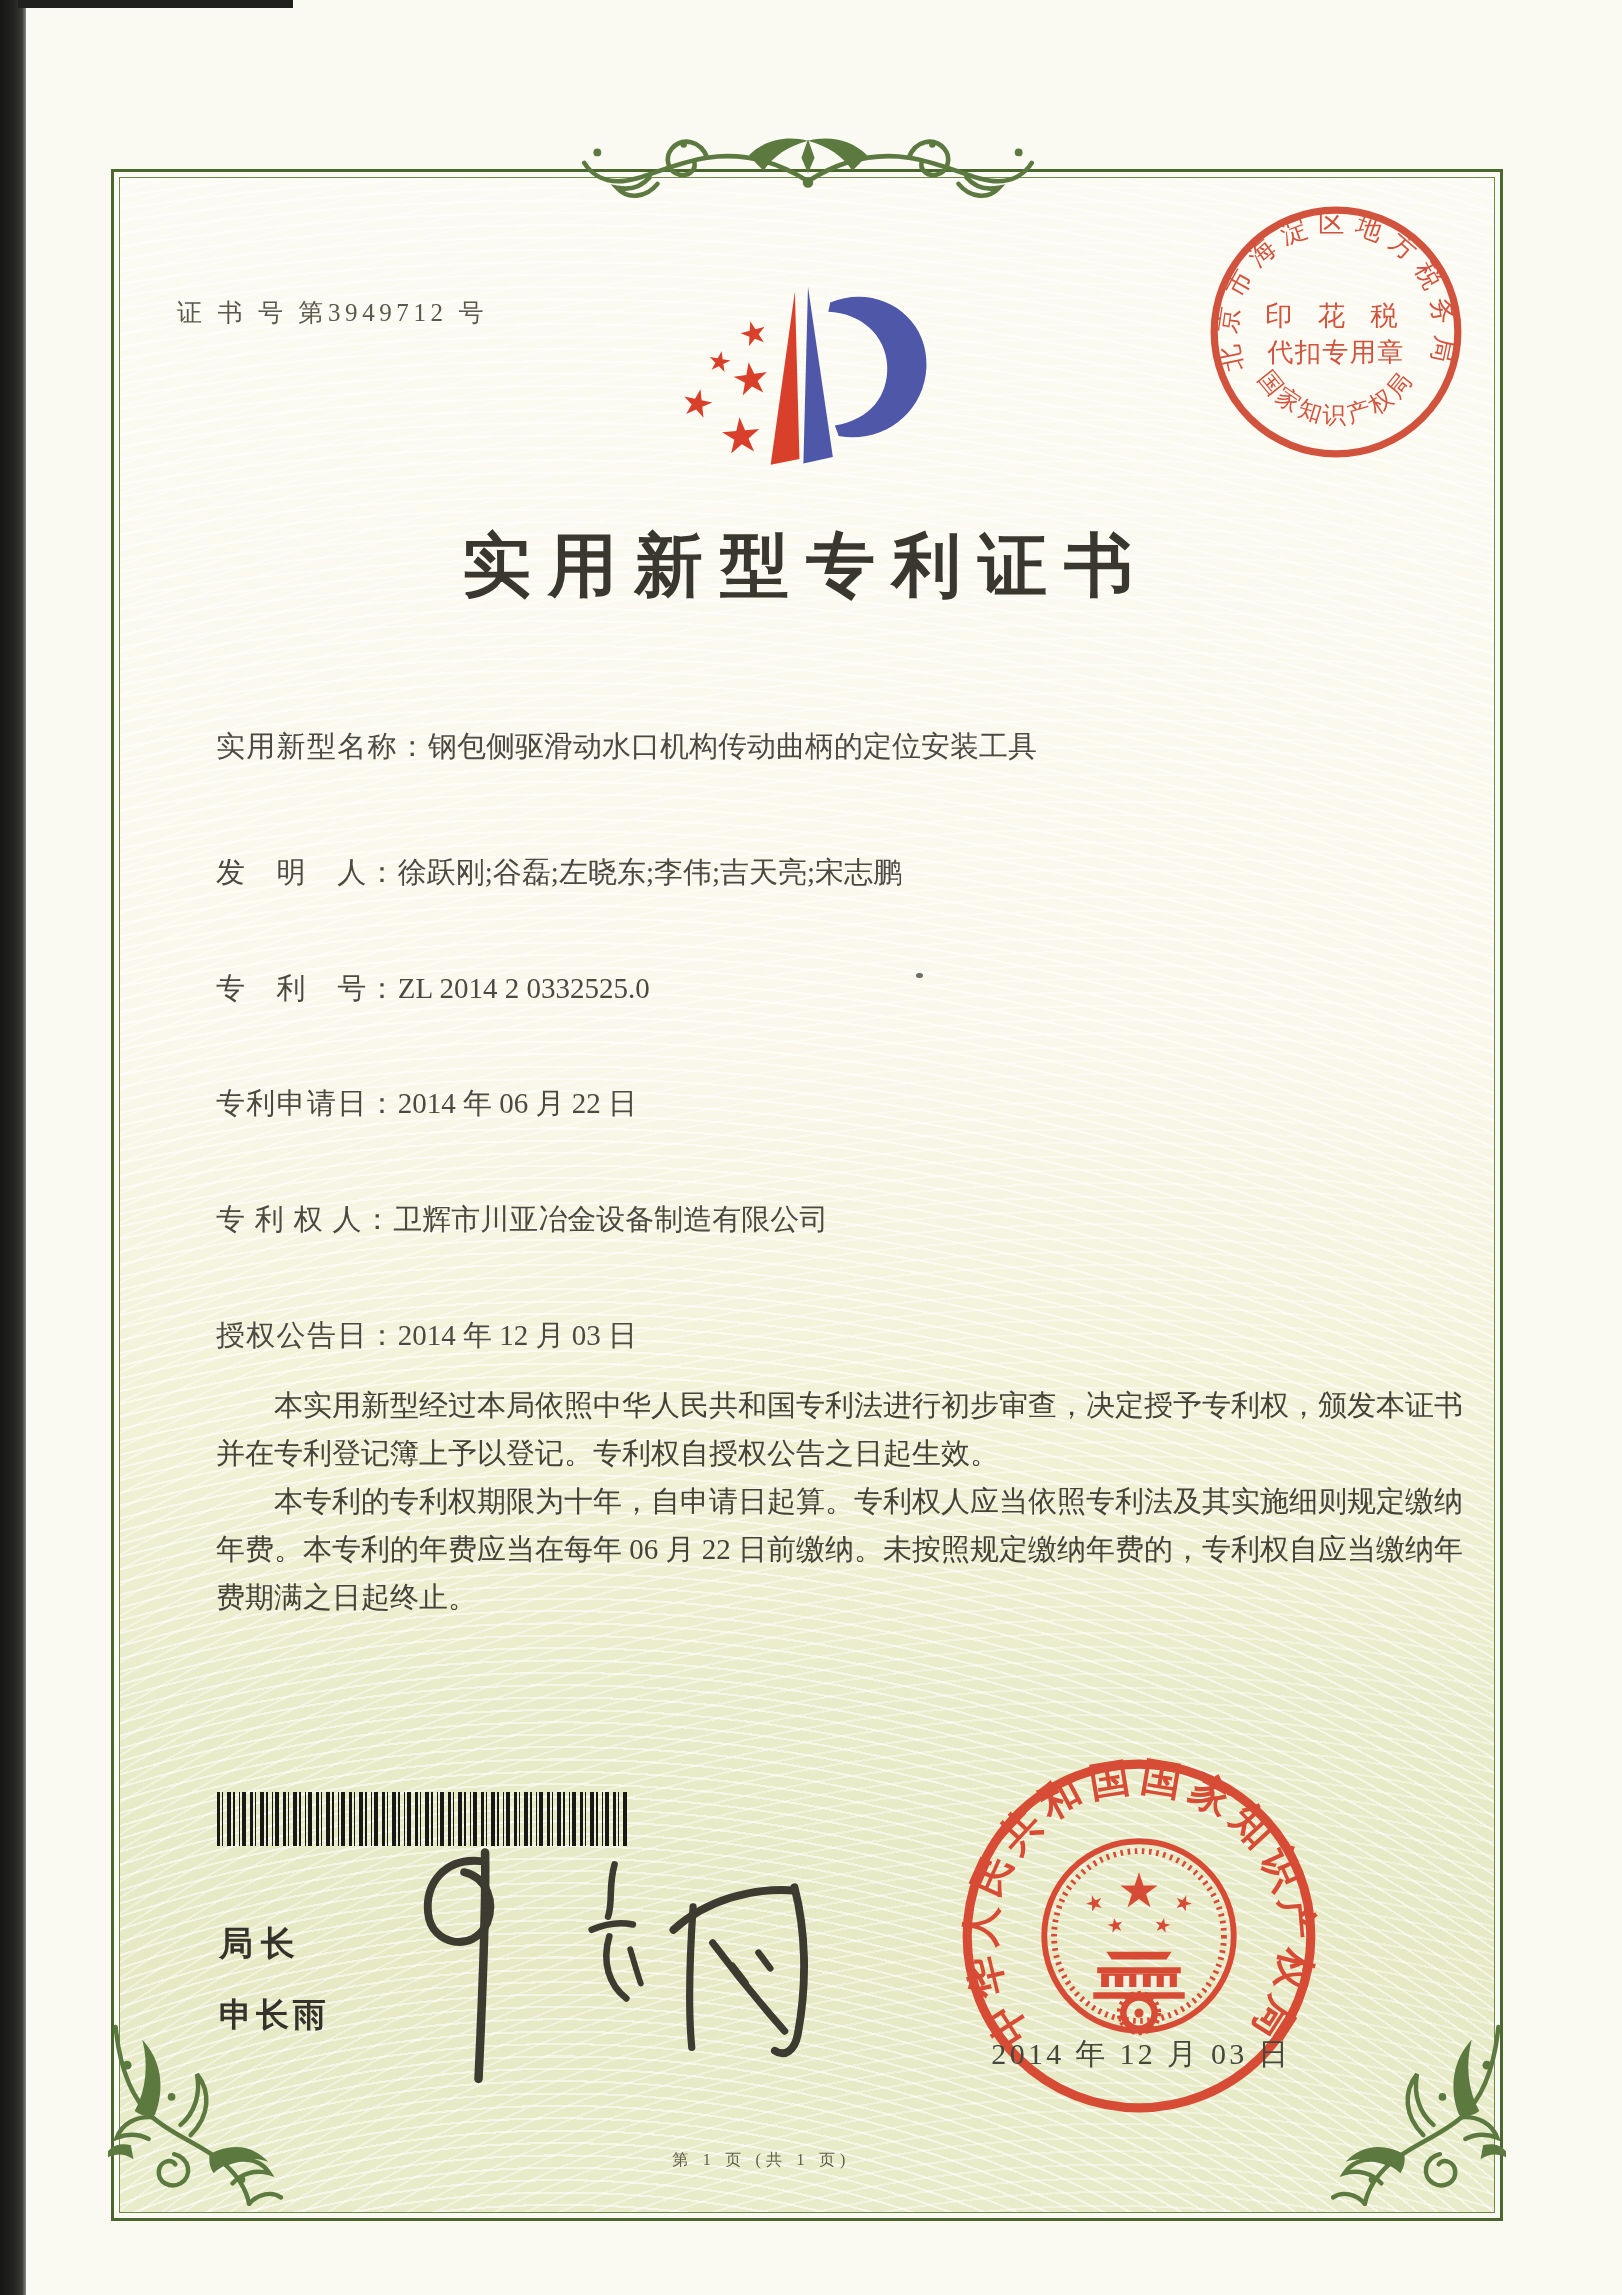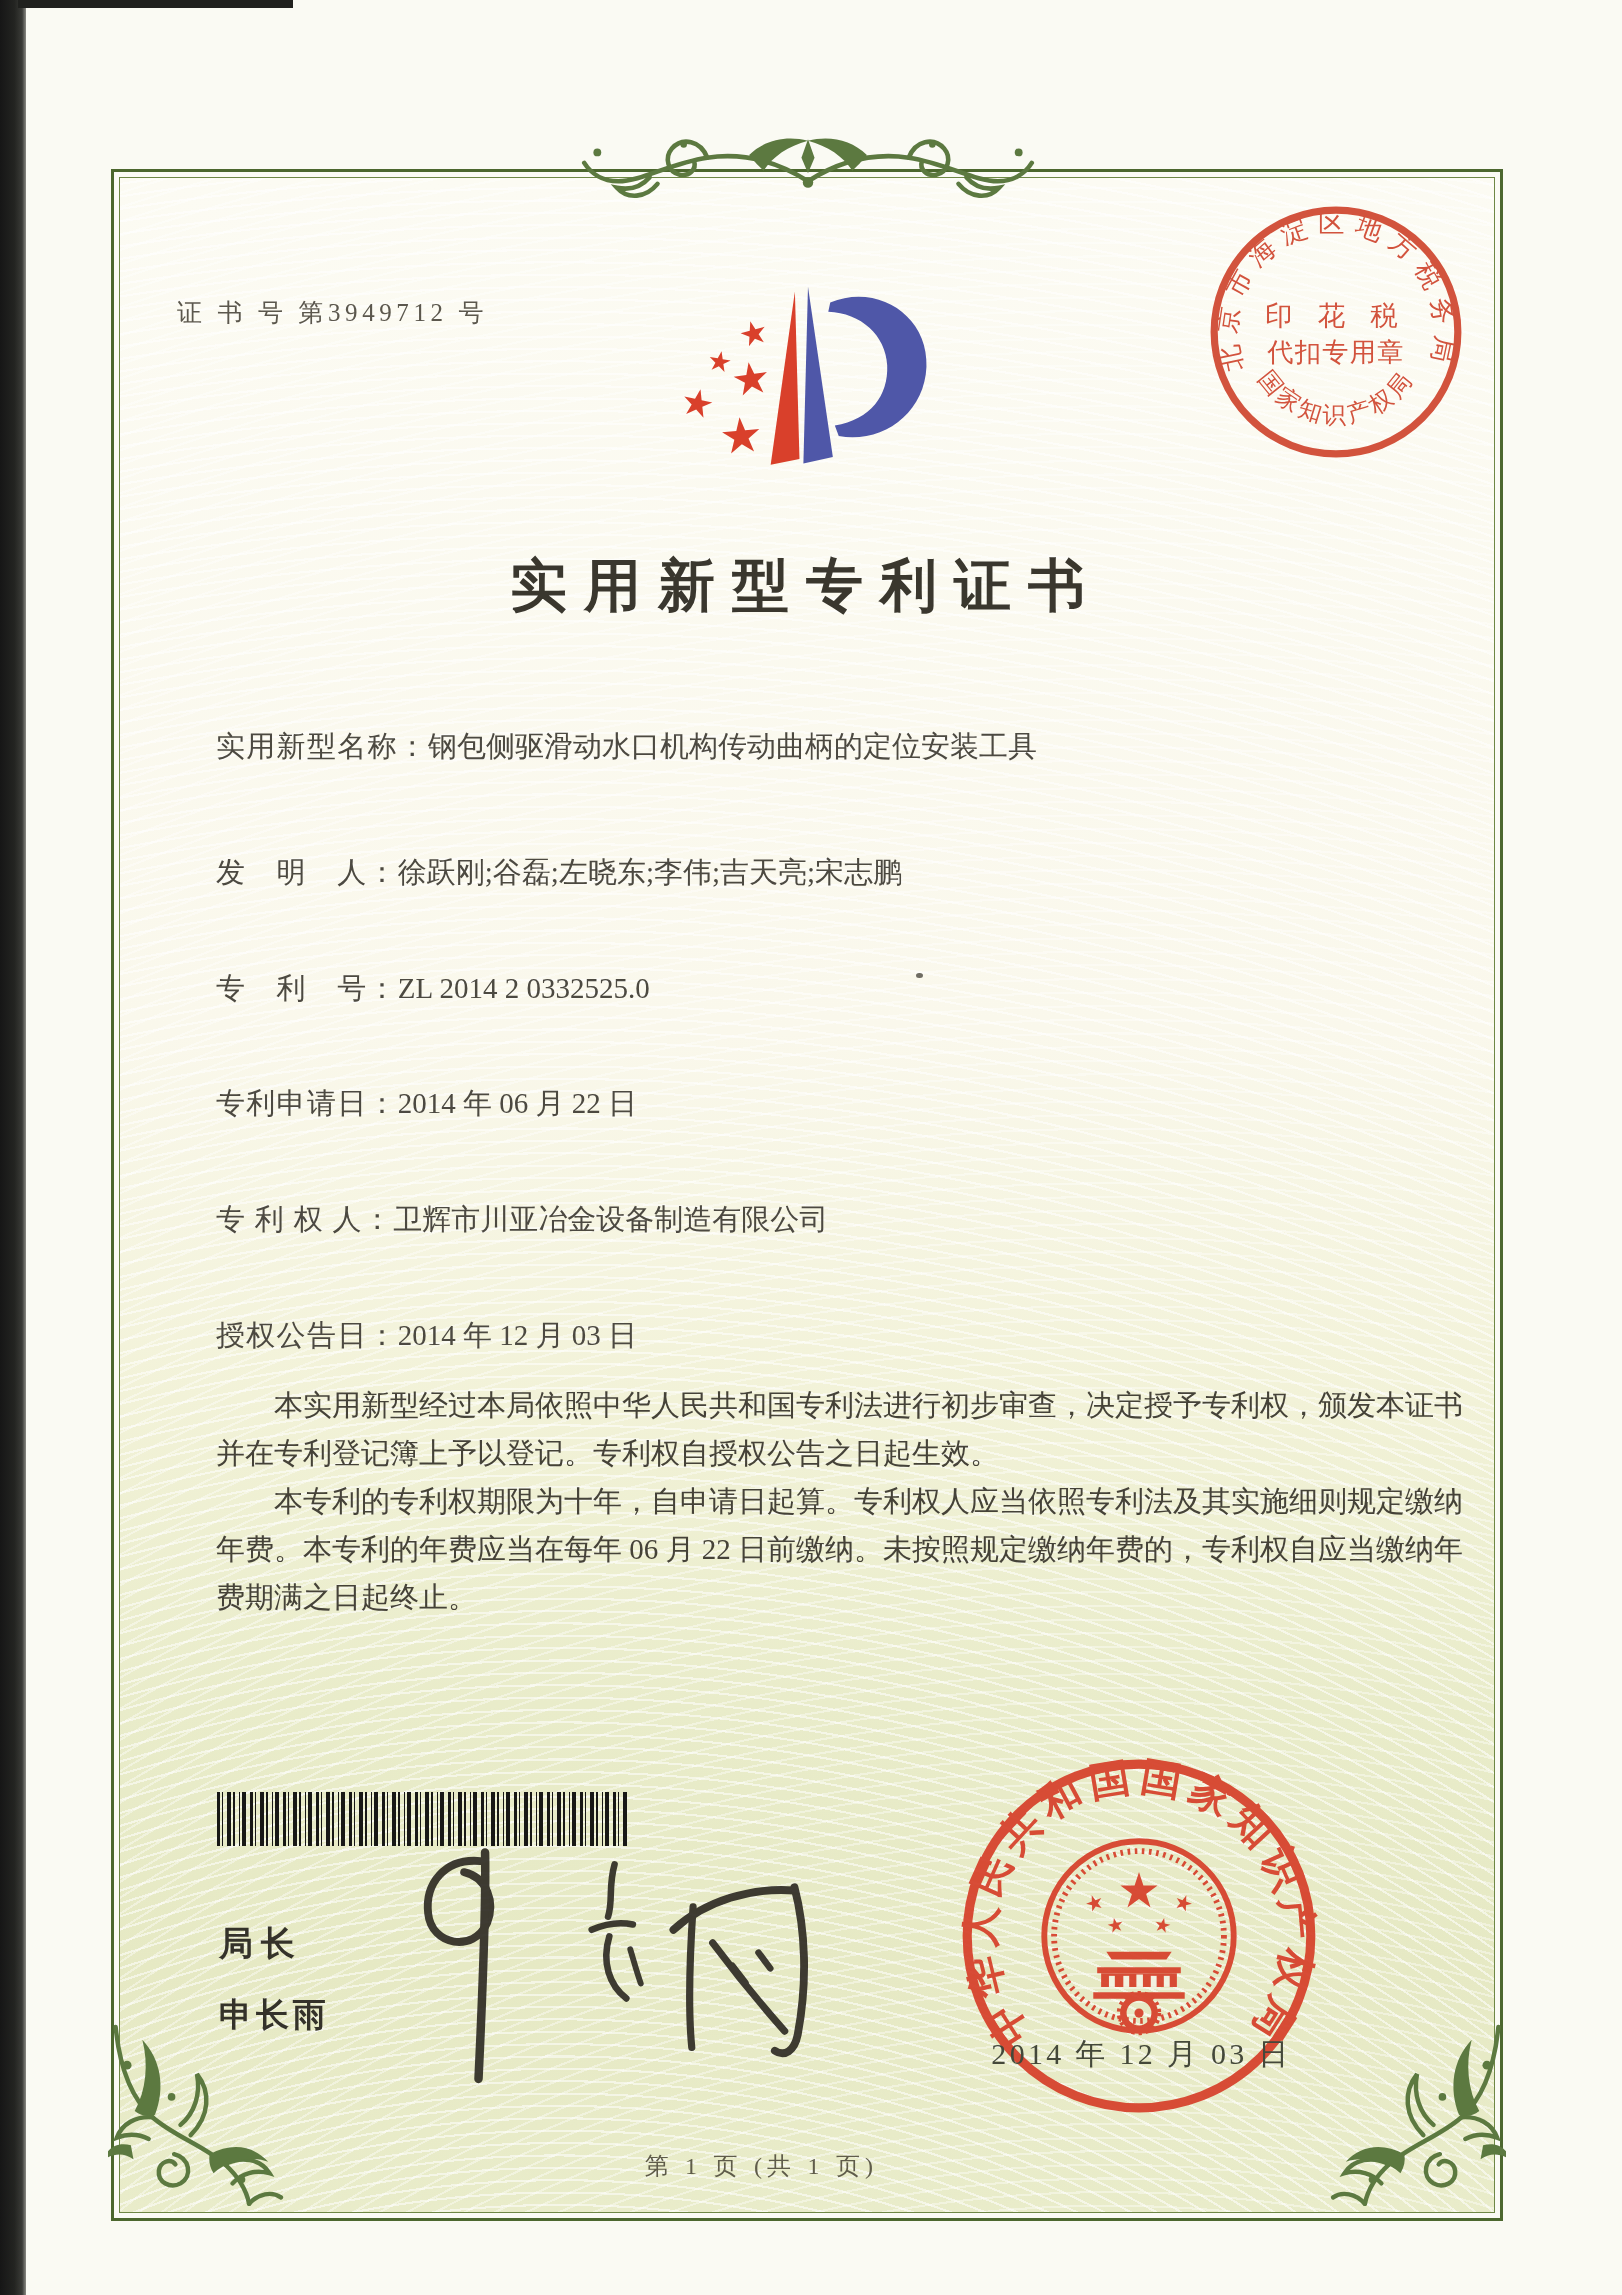--- a/index.html
+++ b/index.html
@@ -18,40 +18,40 @@
     border:3.9px solid #4c672e;background:#fbfbf5;}
   .frame-inner{position:absolute;left:5.2px;top:5.2px;right:5.2px;bottom:5.2px;
     border:1.3px solid #6e8745;
     background:
       repeating-radial-gradient(120% 85% at 32% 158%, rgba(255,255,255,0) 0 9.8px, rgba(255,255,255,0.55) 9.8px 11.8px),
       repeating-radial-gradient(120% 85% at 72% 168%, rgba(255,255,255,0) 0 11px, rgba(255,255,255,0.40) 11px 13px),
       linear-gradient(180deg,#fcfbf3 0%,#faf8ec 42%,#f2f2d8 60%,#e9ecca 75%,#e6e9c4 88%,#e9ecca 100%);}
   .orn{color:#5c7940;}
   .cert-no{left:177px;top:296px;font-size:25px;letter-spacing:4.6px;color:#5b574d;}
   .title{left:111px;top:520px;width:1390px;text-align:center;
-    font-size:57px;font-weight:bold;letter-spacing:17px;color:#3a372e;margin-top:28px;}
+    font-size:69px;font-weight:bold;letter-spacing:17px;color:#3a372e;}
   .field-row{left:216px;width:1249px;font-size:29px;color:#4c4941;white-space:nowrap;}
   .field-row .lab{letter-spacing:1.3px;text-align:right;}
   .body-text{left:216px;top:1381px;width:1247px;font-size:29px;line-height:48px;
     text-align:justify;color:#454238;}
   .body-text p{margin:0;text-indent:2em;}
   .barcode{left:217px;top:1792px;width:411px;height:54px;
     background-image:repeating-linear-gradient(90deg,
       #181816 0 2.6px, transparent 2.6px 4.6px,
       #181816 4.6px 5.9px, transparent 5.9px 9.8px,
       #181816 9.8px 14.4px, transparent 14.4px 16.3px,
       #181816 16.3px 17.7px, transparent 17.7px 21.6px,
       #181816 21.6px 23px, transparent 23px 25px,
       #181816 25px 29px, transparent 29px 33px);}
   .signer-title{left:219px;top:1921px;font-size:34px;font-weight:bold;letter-spacing:7.8px;color:#34322a;}
   .signer-name{left:219px;top:1993px;font-size:33px;font-weight:bold;letter-spacing:3.9px;color:#34322a;}
   .seal-date{left:968px;top:2034px;width:347px;text-align:center;
     font-size:30px;letter-spacing:3.3px;color:#44483a;}
   .footer{left:111px;top:2150px;width:1301px;text-align:center;
-    font-size:24px;letter-spacing:5.2px;color:#5f5c4a;}
+    font-size:16px;letter-spacing:5.2px;color:#5f5c4a;}
   .speck{left:916px;top:973px;width:6.5px;height:5.2px;border-radius:50%;background:#6f6c63;}
   svg text{font-family:"Liberation Serif","DejaVu Serif",serif;}
 </style>
 </head>
 <body>
 
 <div class="abs scan-edge"></div>
 <div class="abs scan-edge-top"></div>
 
 <div class="abs frame">

